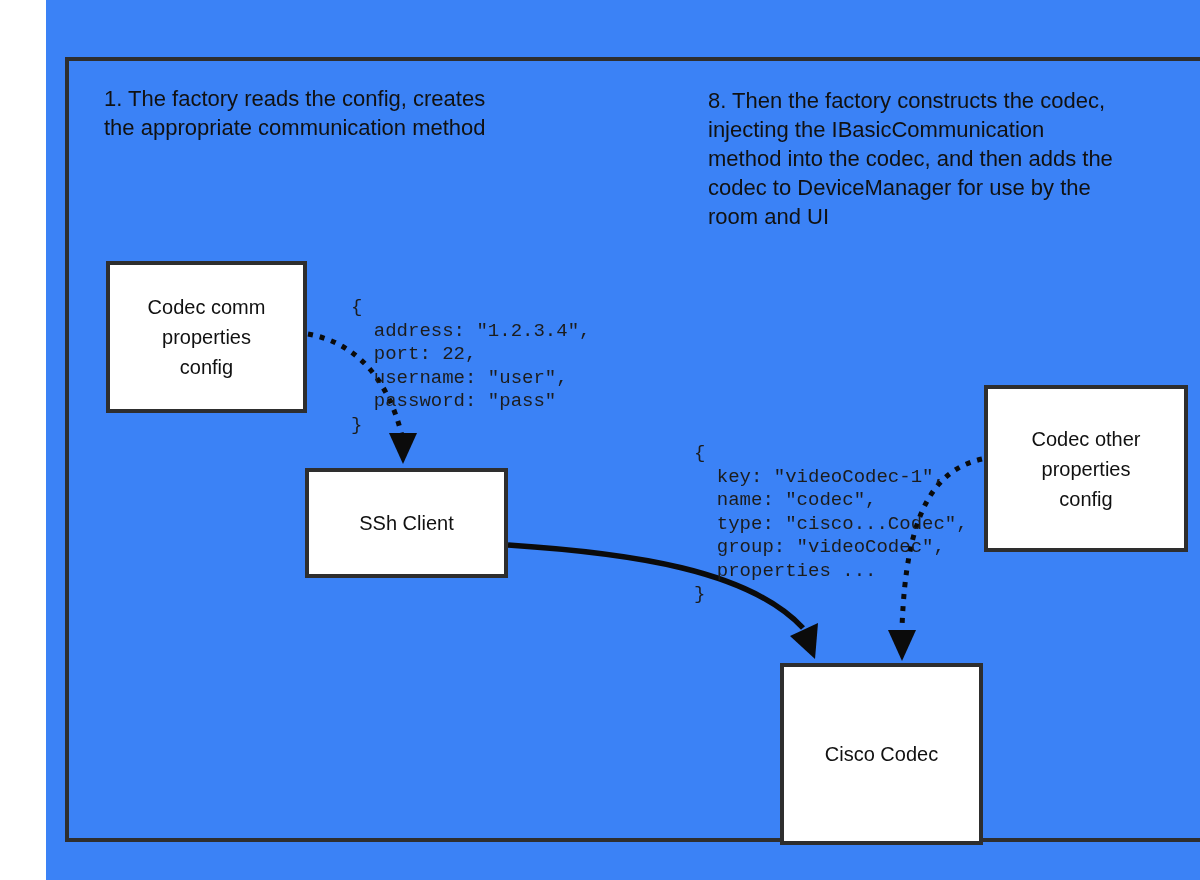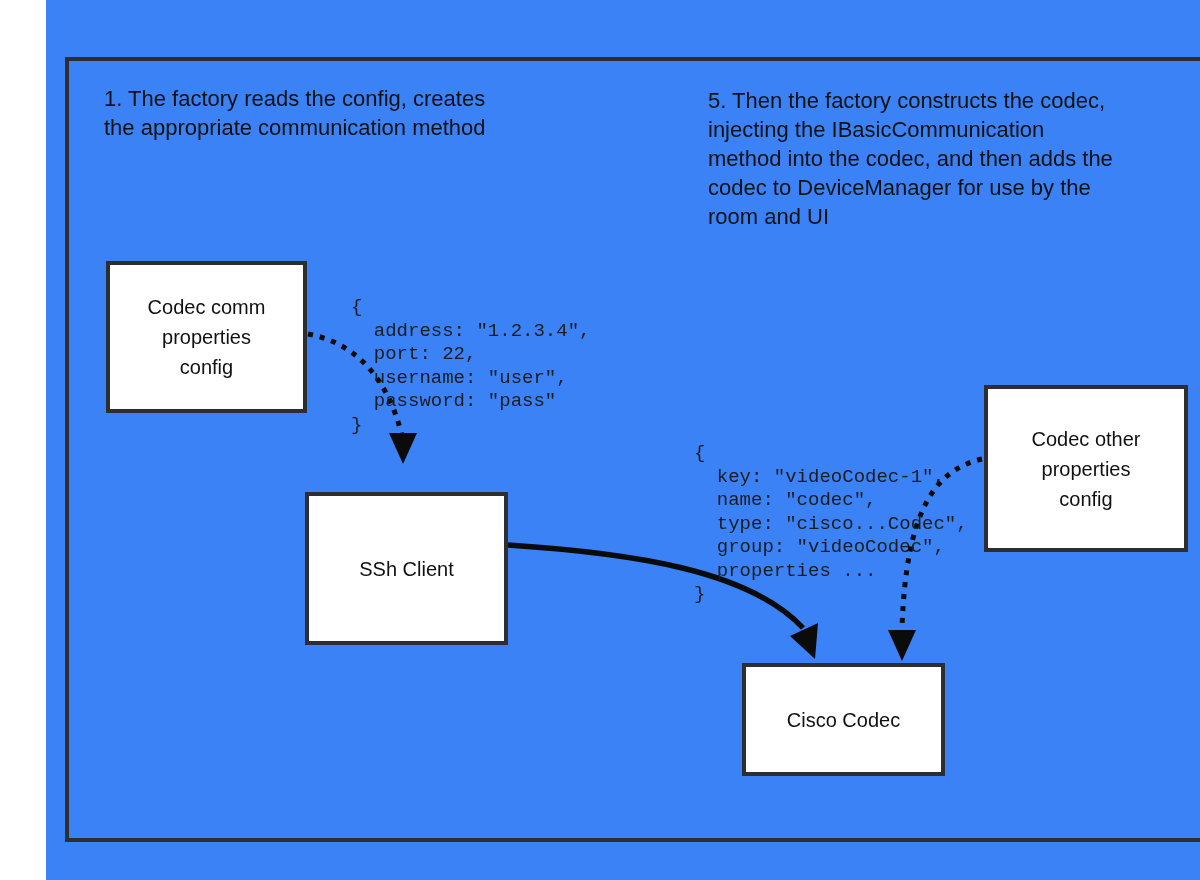--- a/index.html
+++ b/index.html
@@ -45,23 +45,23 @@
     display: flex;
     align-items: center;
     justify-content: center;
     text-align: center;
     font-size: 20px;
     line-height: 30px;
     color: #111111;
     white-space: pre-line;
   }
   .node-comm-config  { left: 60px;  top: 261px; width: 201px; height: 152px; }
-  .node-ssh-client   { left: 259px; top: 492px; width: 203px; height: 153px; text-align: right; }
+  .node-ssh-client   { left: 259px; top: 468px; width: 203px; height: 110px; text-align: right; }
   .node-other-config { left: 938px; top: 385px; width: 204px; height: 167px; }
-  .node-cisco-codec  { left: 696px; top: 663px; width: 203px; height: 113px; }
+  .node-cisco-codec  { left: 734px; top: 663px; width: 203px; height: 182px; }
   .code {
     position: absolute;
     margin: 0;
     font-family: "Liberation Mono", "DejaVu Sans Mono", monospace;
     font-size: 19px;
     line-height: 23.5px;
     color: #1c1c1c;
     white-space: pre;
   }
   .code-comm  { left: 305px; top: 296px; }
@@ -102,21 +102,21 @@
     <path class="arrow-solid" d="M 462 545 C 585 553 703 570 757 628"></path>
     <polygon class="arrow-head" points="769,659 744,636 772,623"></polygon>
 
     <path class="arrow-dotted" d="M 936 459 C 888 470 860 512 856 628"></path>
     <polygon class="arrow-head" points="856,661 842,630 870,630"></polygon>
   </svg>
 
   <div class="note note-step1">1. The factory reads the config, creates
 the appropriate communication method</div>
 
-  <div class="note note-step2">5. Then the factory constructs the codec,
+  <div class="note note-step2">8. Then the factory constructs the codec,
 injecting the IBasicCommunication
 method into the codec, and then adds the
 codec to DeviceManager for use by the
 room and UI</div>
 
 
   <div class="node node-comm-config">
     <span>Codec comm
 properties
 config</span>

